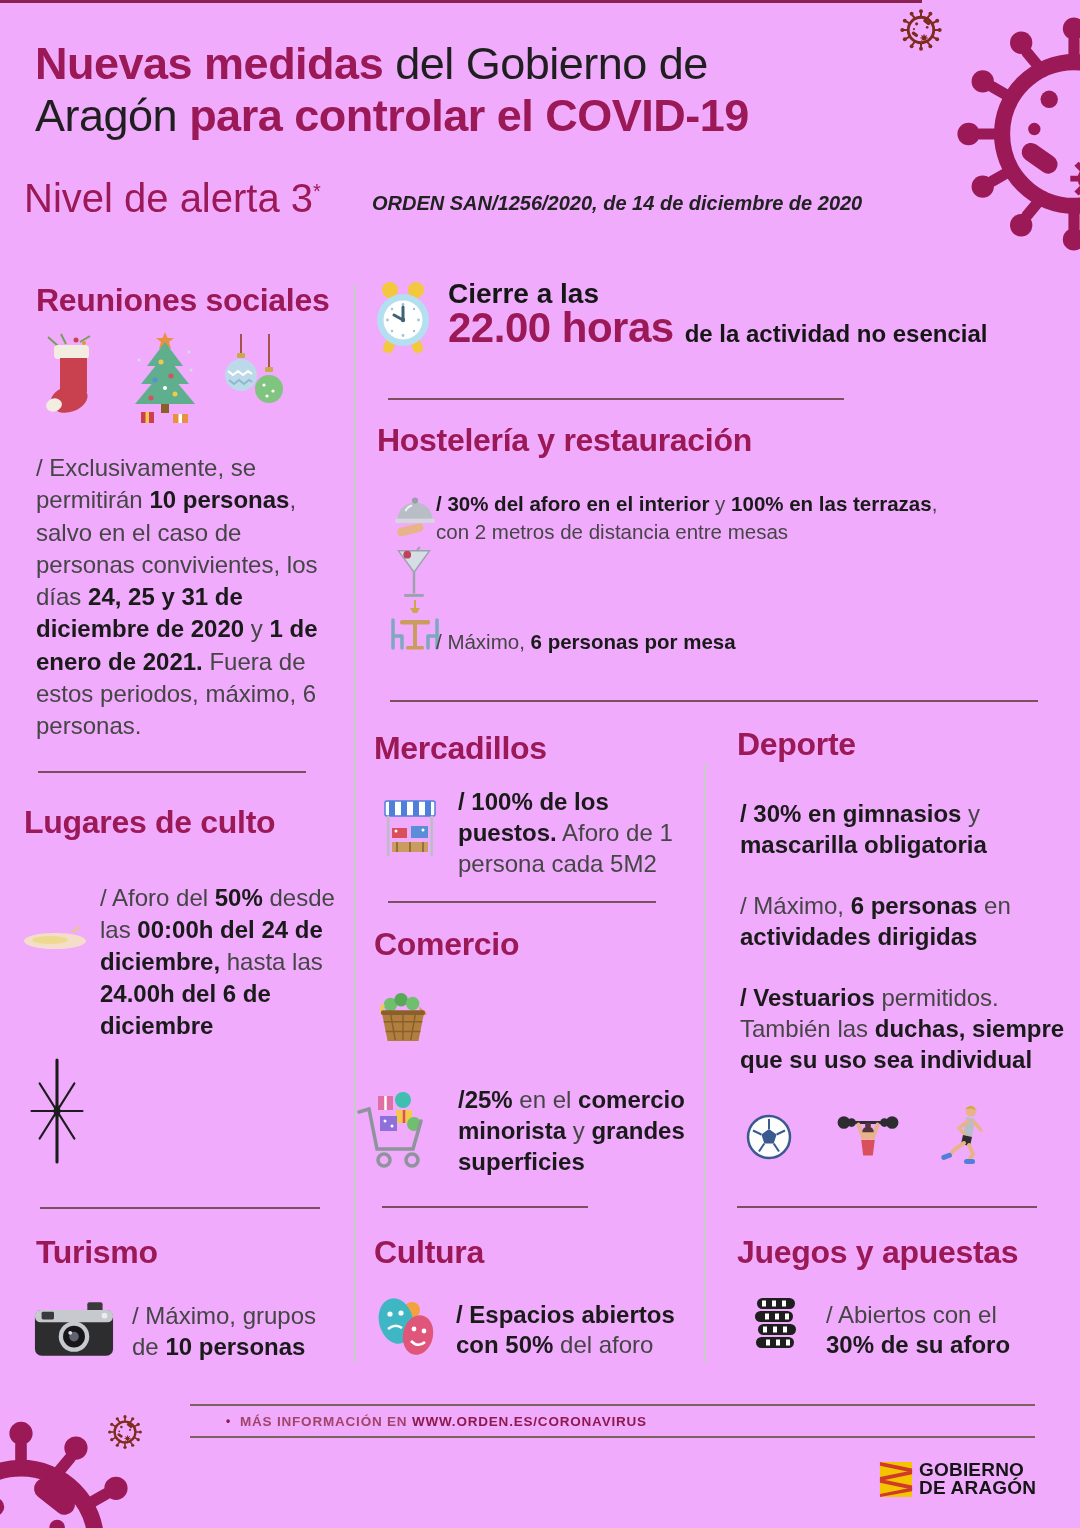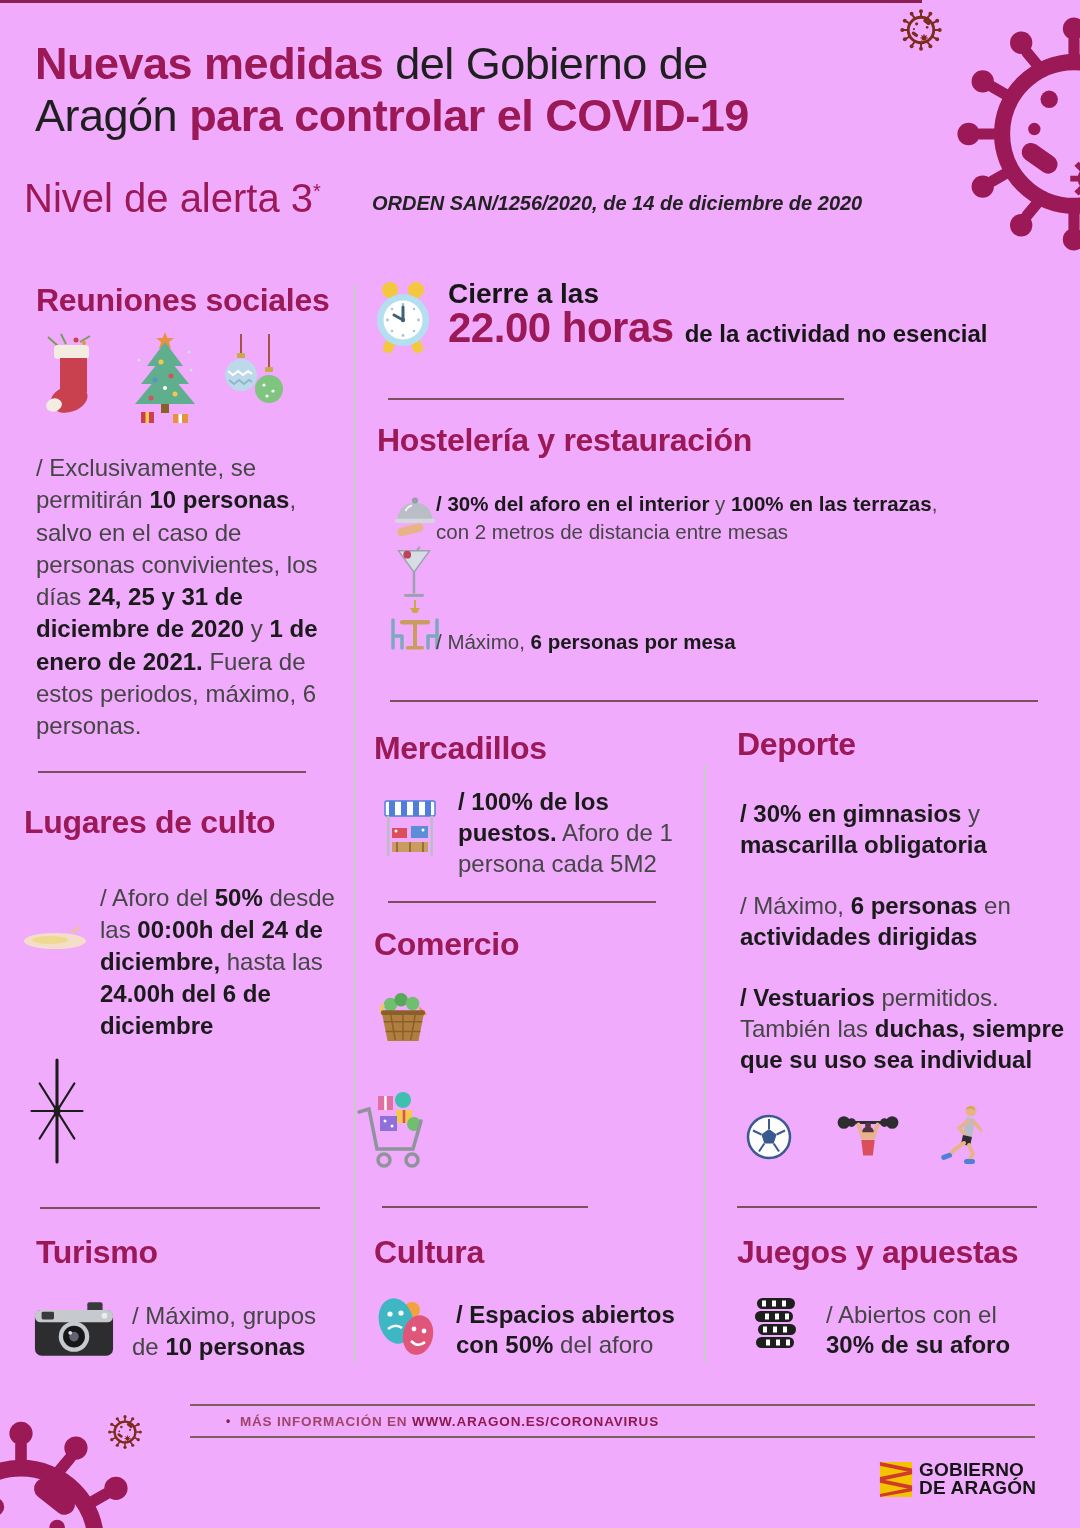--- a/index.html
+++ b/index.html
@@ -367,20 +367,21 @@
     <rect x="24" y="30" width="17" height="15" fill="#8f6fd9"></rect>
       <circle cx="29" cy="35" r="1.5" fill="#ffffff"></circle>
       <circle cx="36" cy="40" r="1.5" fill="#ffffff"></circle>
     <circle cx="58" cy="38" r="7" fill="#6fbf6f"></circle>
     <g stroke="#8f949c" stroke-width="3.5" fill="none" stroke-linecap="round">
       <path d="M3,26 l10,-3 l8,40 h36 l8,-28"></path>
     </g>
     <circle cx="28" cy="74" r="6" fill="none" stroke="#8f949c" stroke-width="3.5"></circle>
     <circle cx="56" cy="74" r="6" fill="none" stroke="#8f949c" stroke-width="3.5"></circle>
   </svg>
+  <div class="abs txt nw" id="com-p2"><b>/25%</b><span> en el </span><b>comercio</b><br><b>minorista</b><span> y </span><b>grandes</b><br><b>superficies</b></div>
   <div class="rule" id="rule-m3"></div>
 
   <div class="abs h2 nw" id="cult-h">Cultura</div>
   <svg class="abs" id="icon-masks" width="64" height="64" viewBox="0 0 64 62">
     <circle cx="38" cy="15" r="8" fill="#f2a23f"></circle>
     <ellipse cx="22" cy="26" rx="17" ry="23" fill="#3fb6c4" transform="rotate(-14 22 26)"></ellipse>
     <circle cx="16" cy="19" r="2.6" fill="#ffffff"></circle>
       <circle cx="27" cy="18" r="2.6" fill="#ffffff"></circle>
     <path d="M14,34 q7,-6 14,-1" stroke="#ffffff" stroke-width="2.5" fill="none"></path>
     <ellipse cx="44" cy="40" rx="15" ry="20" fill="#e0567a" transform="rotate(12 44 40)"></ellipse>
@@ -454,21 +455,21 @@
       <rect x="13" y="43.5" width="4" height="6" fill="#ffffff"></rect>
         <rect x="23" y="43.5" width="4" height="6" fill="#ffffff"></rect>
         <rect x="33" y="43.5" width="4" height="6" fill="#ffffff"></rect>
     </g>
   </svg>
   <div class="abs txt nw" id="jue-p"><span>/ Abiertos con el</span><br><b>30% de su aforo</b></div>
 
   <div class="rule" id="rule-f1"></div>
   <div class="abs nw" id="ft-info">
     <span class="bullet">•</span>
-    <span><span>MÁS INFORMACIÓN EN </span><b>WWW.ARAGON.ES/CORONAVIRUS</b></span>
+    <span><span>MÁS INFORMACIÓN EN </span><b>WWW.ORDEN.ES/CORONAVIRUS</b></span>
   </div>
   <div class="rule" id="rule-f2"></div>
 
   <div class="abs" id="ft-logo">
     <svg width="34" height="40" viewBox="0 0 36 40">
       <rect x="1" y="2" width="34" height="37" fill="#f5c400"></rect>
       <polygon points="1,2 35,9 35,13 1,6" fill="#d03a2b"></polygon>
       <polygon points="35,11 1,18 1,22 35,15" fill="#d03a2b"></polygon>
       <polygon points="1,20 35,27 35,31 1,24" fill="#d03a2b"></polygon>
       <polygon points="35,29 1,36 1,39 35,33" fill="#d03a2b"></polygon>

